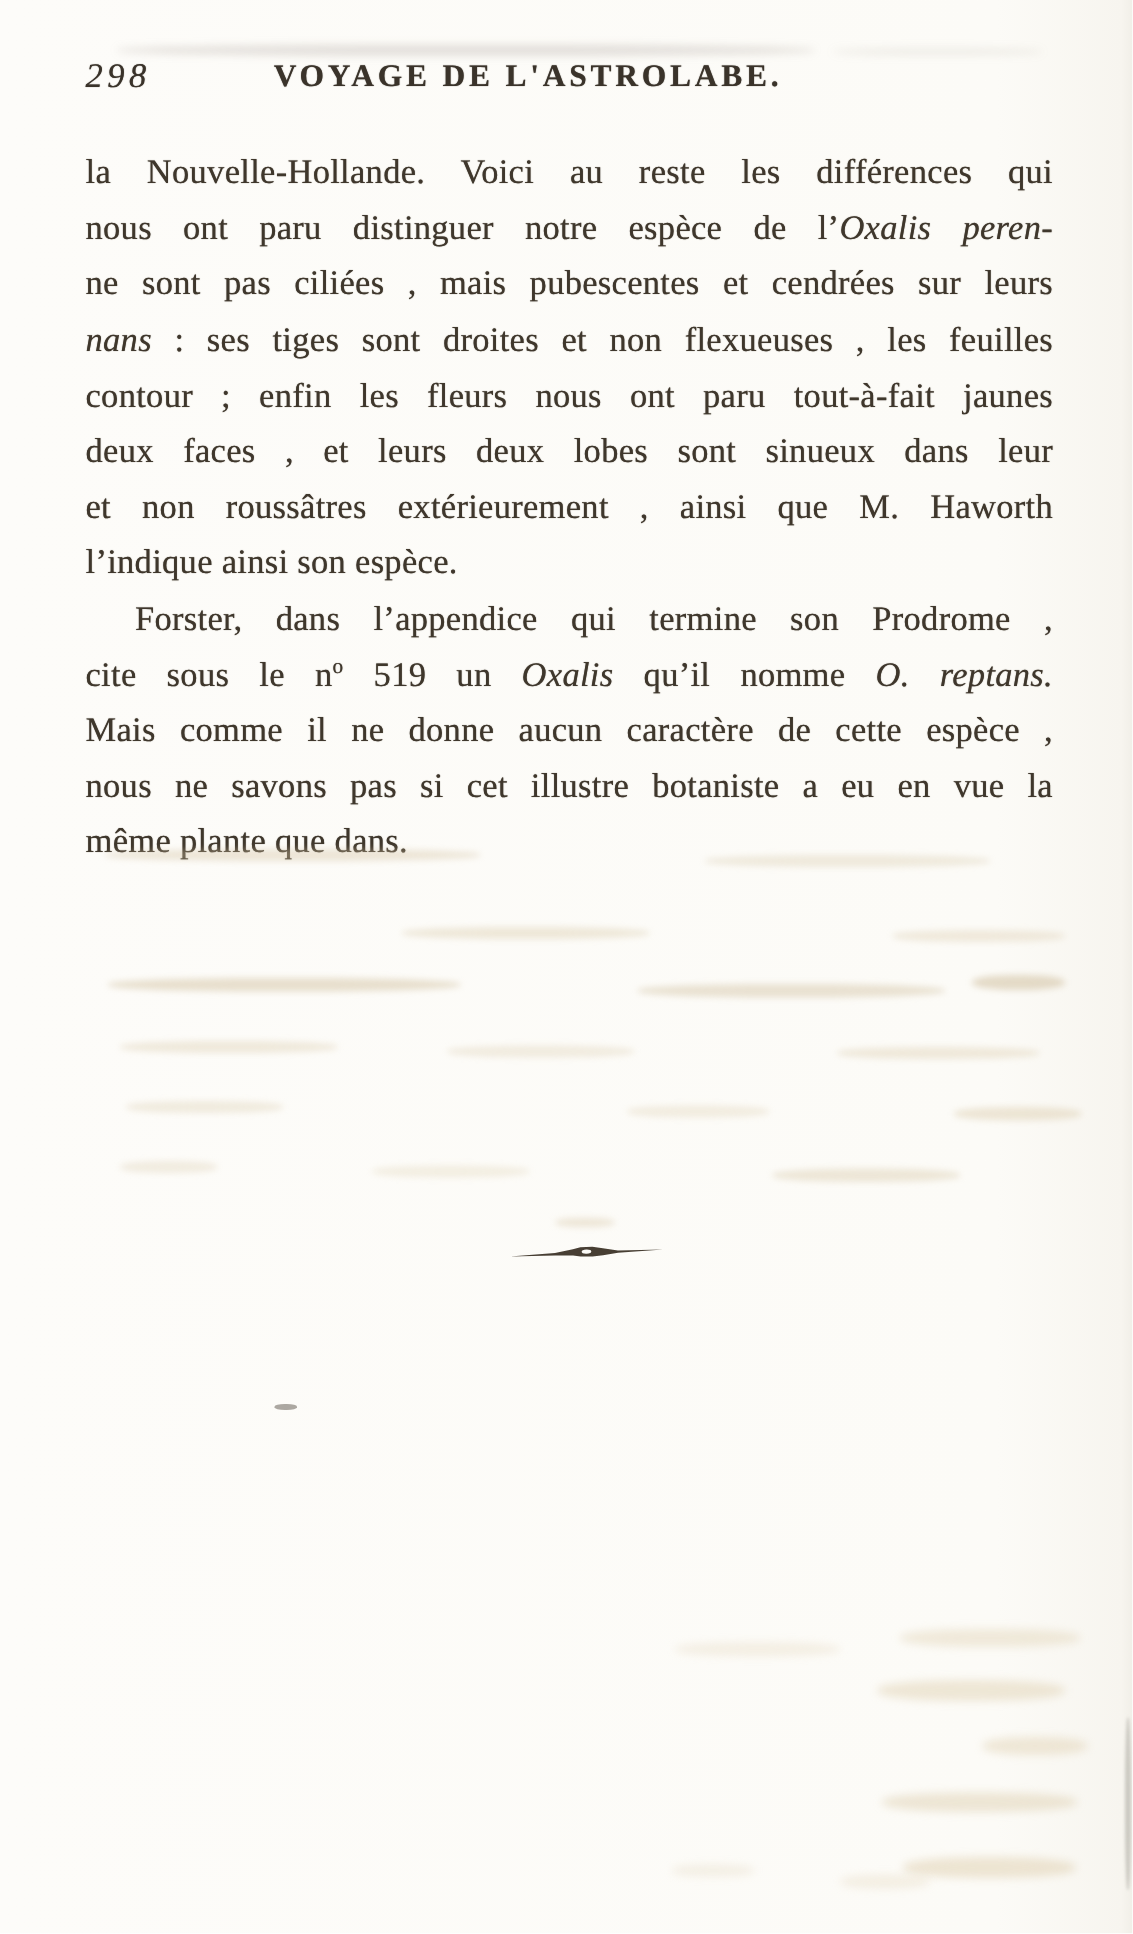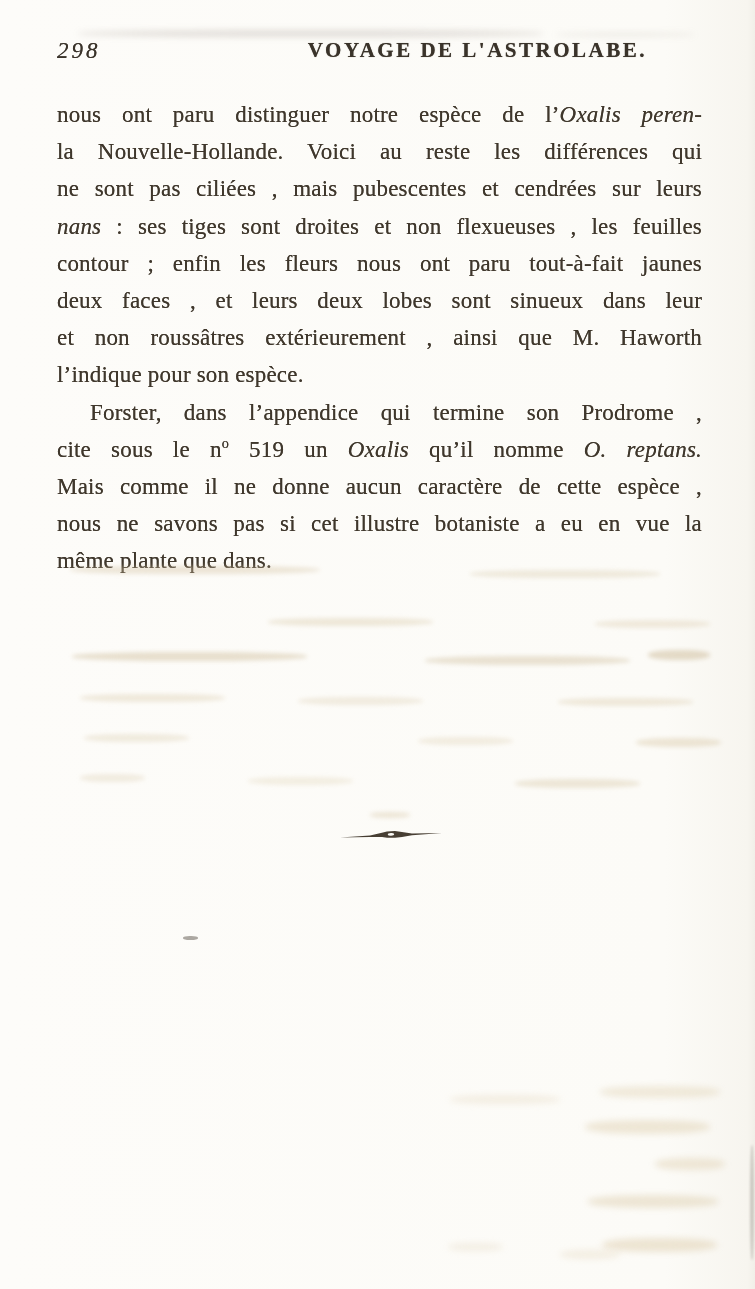--- a/index.html
+++ b/index.html
@@ -22,21 +22,21 @@
   }
   .page-number {
     position: absolute; left: 0; top: 2px;
     font-size: 23px; letter-spacing: 3px;
     color: #3a332a;
     text-shadow: 0 0 0.6px rgba(58,51,42,0.85);
     font-style: italic;
   }
   .head-title {
     position: absolute; left: 0; right: 55px; top: 2px;
-    text-align: right;
+    text-align: center;
     font-size: 21px; font-weight: 700; letter-spacing: 2.5px;
     color: #3a332a;
     text-shadow: 0 0 0.7px rgba(58,51,42,0.8);
   }
   
   .text-block {
     position: absolute;
     left: 57px; top: 96px; width: 645px;
     font-size: 23px; line-height: 37.2px;
     letter-spacing: 0.2px;
@@ -67,28 +67,28 @@
 
 <div class="page">
 
   <div class="running-head">
     <span class="page-number">298</span>
     <span class="head-title">VOYAGE DE L'ASTROLABE.</span>
   </div>
 
   <div class="text-block">
       <div class="para">
+        <div class="line"><span>la Nouvelle-Hollande. Voici au reste les différences qui</span></div>
         <div class="line"><span>nous ont paru distinguer notre espèce de l’</span><span class="it">Oxalis peren-</span></div>
-        <div class="line"><span>la Nouvelle-Hollande. Voici au reste les différences qui</span></div>
         <div class="line"><span>ne sont pas ciliées , mais pubescentes et cendrées sur leurs</span></div>
         <div class="line"><span class="it">nans</span><span> : ses tiges sont droites et non flexueuses , les feuilles</span></div>
         <div class="line"><span>contour ; enfin les fleurs nous ont paru tout-à-fait jaunes</span></div>
         <div class="line"><span>deux faces , et leurs deux lobes sont sinueux dans leur</span></div>
         <div class="line"><span>et non roussâtres extérieurement , ainsi que M. Haworth</span></div>
-        <div class="line last"><span>l’indique pour son espèce.</span></div>
+        <div class="line last"><span>l’indique ainsi son espèce.</span></div>
       </div>
       <div class="para indent">
         <div class="line"><span>Forster, dans l’appendice qui termine son Prodrome ,</span></div>
         <div class="line"><span>cite sous le n</span><span class="sup">o</span><span> 519 un </span><span class="it">Oxalis</span><span> qu’il nomme </span><span class="it">O. reptans.</span></div>
         <div class="line"><span>Mais comme il ne donne aucun caractère de cette espèce ,</span></div>
         <div class="line"><span>nous ne savons pas si cet illustre botaniste a eu en vue la</span></div>
         <div class="line last"><span>même plante que dans.</span></div>
       </div>
     </div>
 

